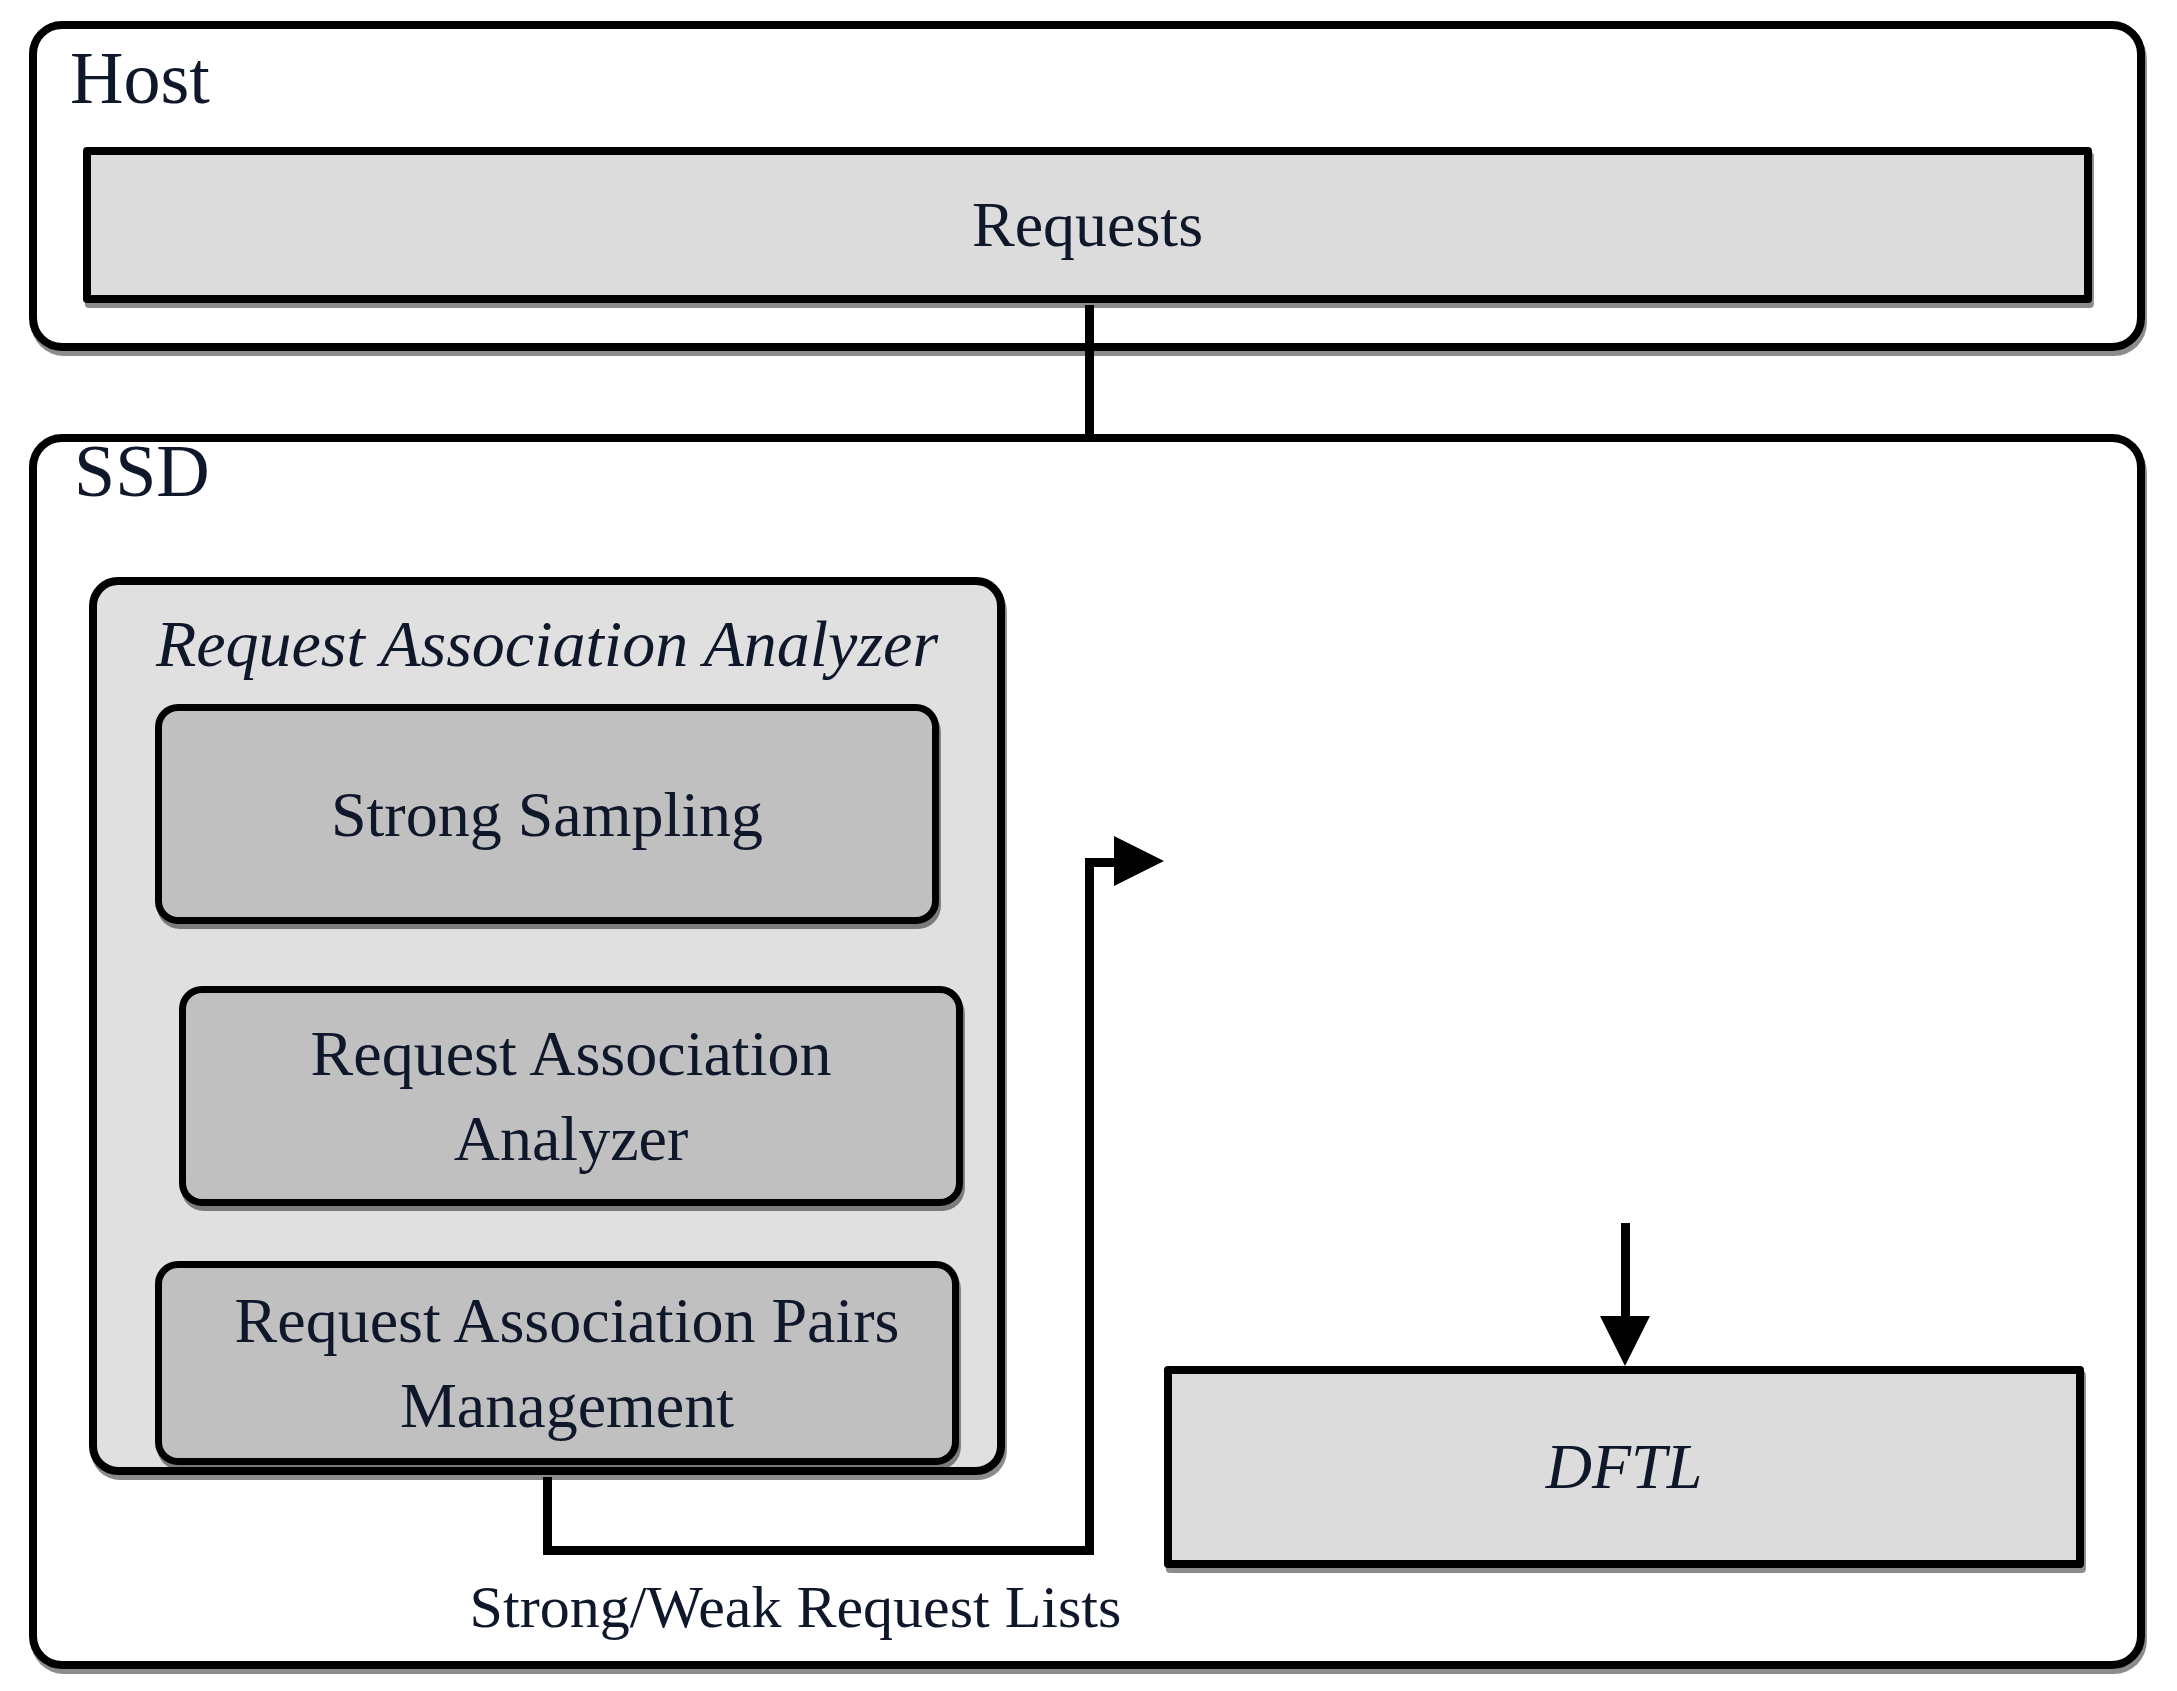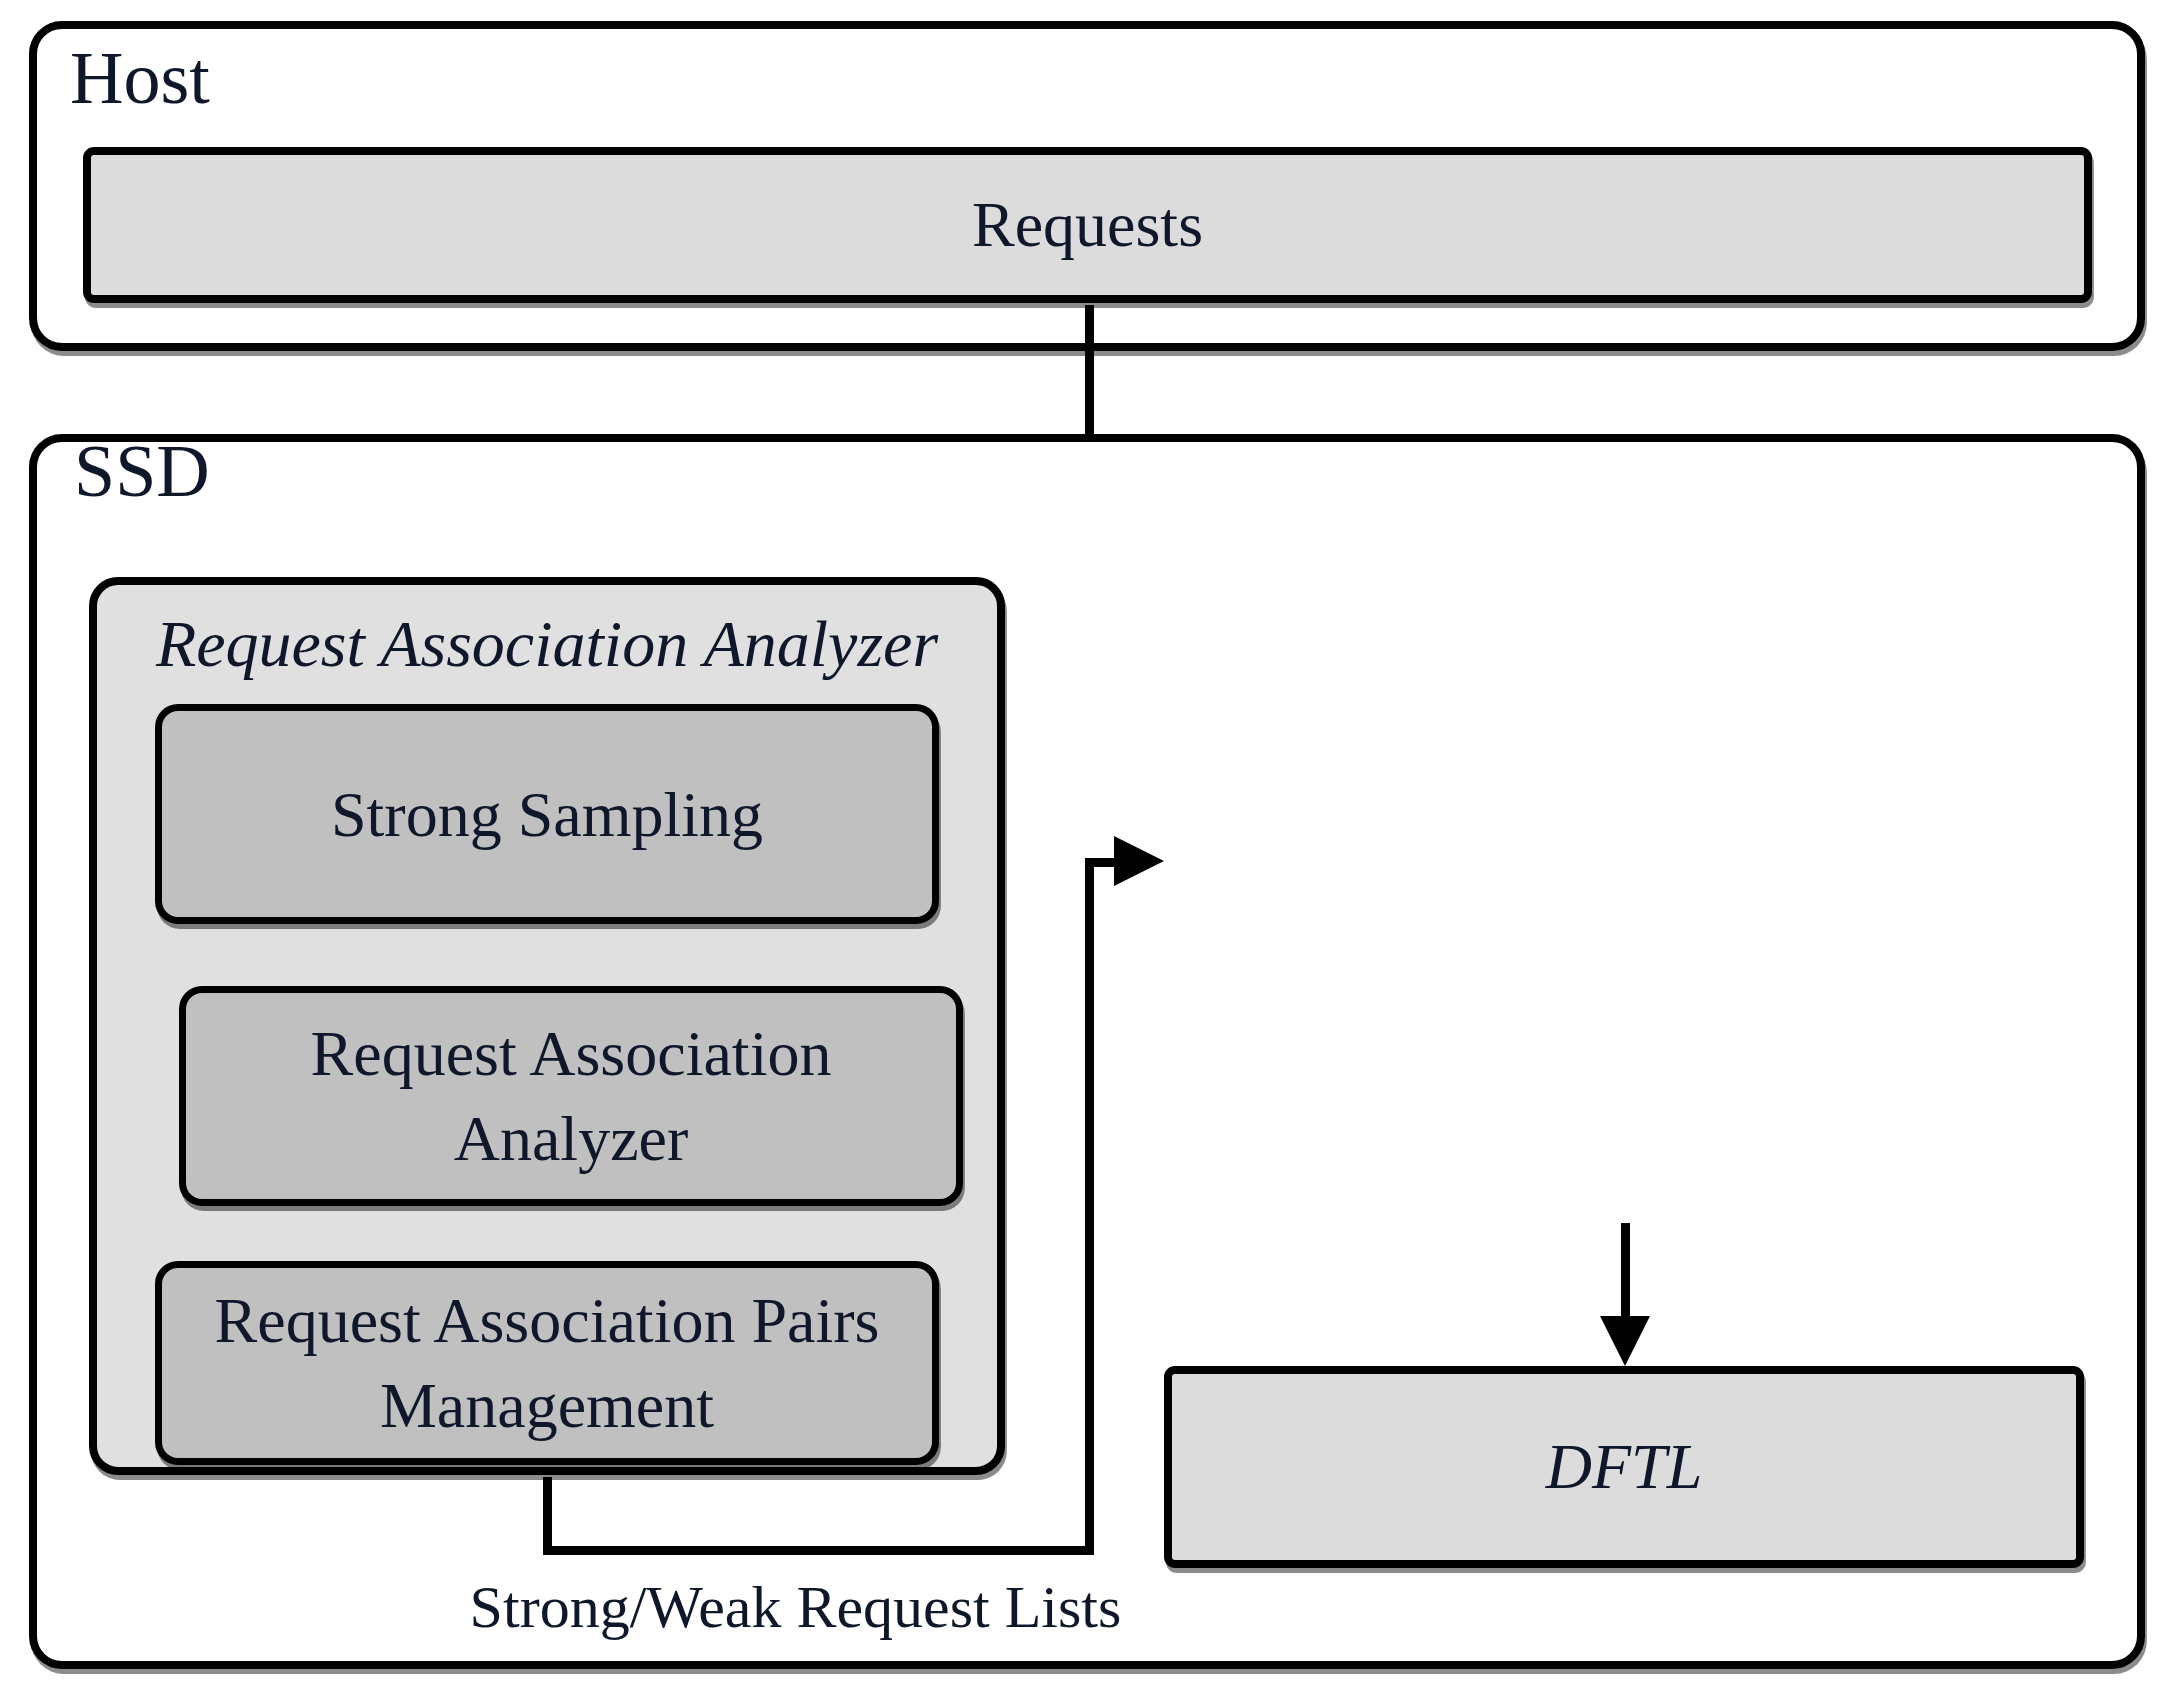--- a/index.html
+++ b/index.html
@@ -21,21 +21,21 @@
   }
   .container-label{
     font-size:74px;
     line-height:1;
     white-space:nowrap;
   }
   
   .node{
     background:#dcdcdc;
     border:8.7px solid #000;
-    border-radius:11px;
+    border-radius:4px;
     box-shadow:1.9px 4.9px 0 rgba(0,0,0,0.45);
     display:flex;align-items:center;justify-content:center;
     font-size:64px;
     text-align:center;
   }
   
   .panel{
     background:#e0e0e0;
     border:8.7px solid #000;
     border-radius:29px;
@@ -111,21 +111,21 @@
 
   <div class="abs panel" style="left:89px;top:577px;width:900px;height:882px;">
     <div class="panel-title">Request Association Analyzer</div>
     <div class="inner-box" style="left:58px;top:119px;width:770px;height:206px;">
       <span>Strong Sampling</span>
     </div>
     <div class="inner-box" style="left:48px;top:401px;width:770px;height:206px;margin-left:34px;">
       <span>Request Association</span>
       <span>Analyzer</span>
     </div>
-    <div class="inner-box" style="left:58px;top:676px;width:770px;height:190px;">
+    <div class="inner-box" style="left:58px;top:676px;width:770px;height:190px;padding-left:20px;">
       <span>Request Association Pairs</span>
       <span>Management</span>
     </div>
   </div>
 
 
   <div class="line" style="left:1621px;top:1223px;width:8.7px;height:97px;"></div>
   <div class="arrow-down" style="left:1600px;top:1316px;"></div>
 
   <div class="abs node" style="left:1164px;top:1366px;width:904px;height:186px;">

